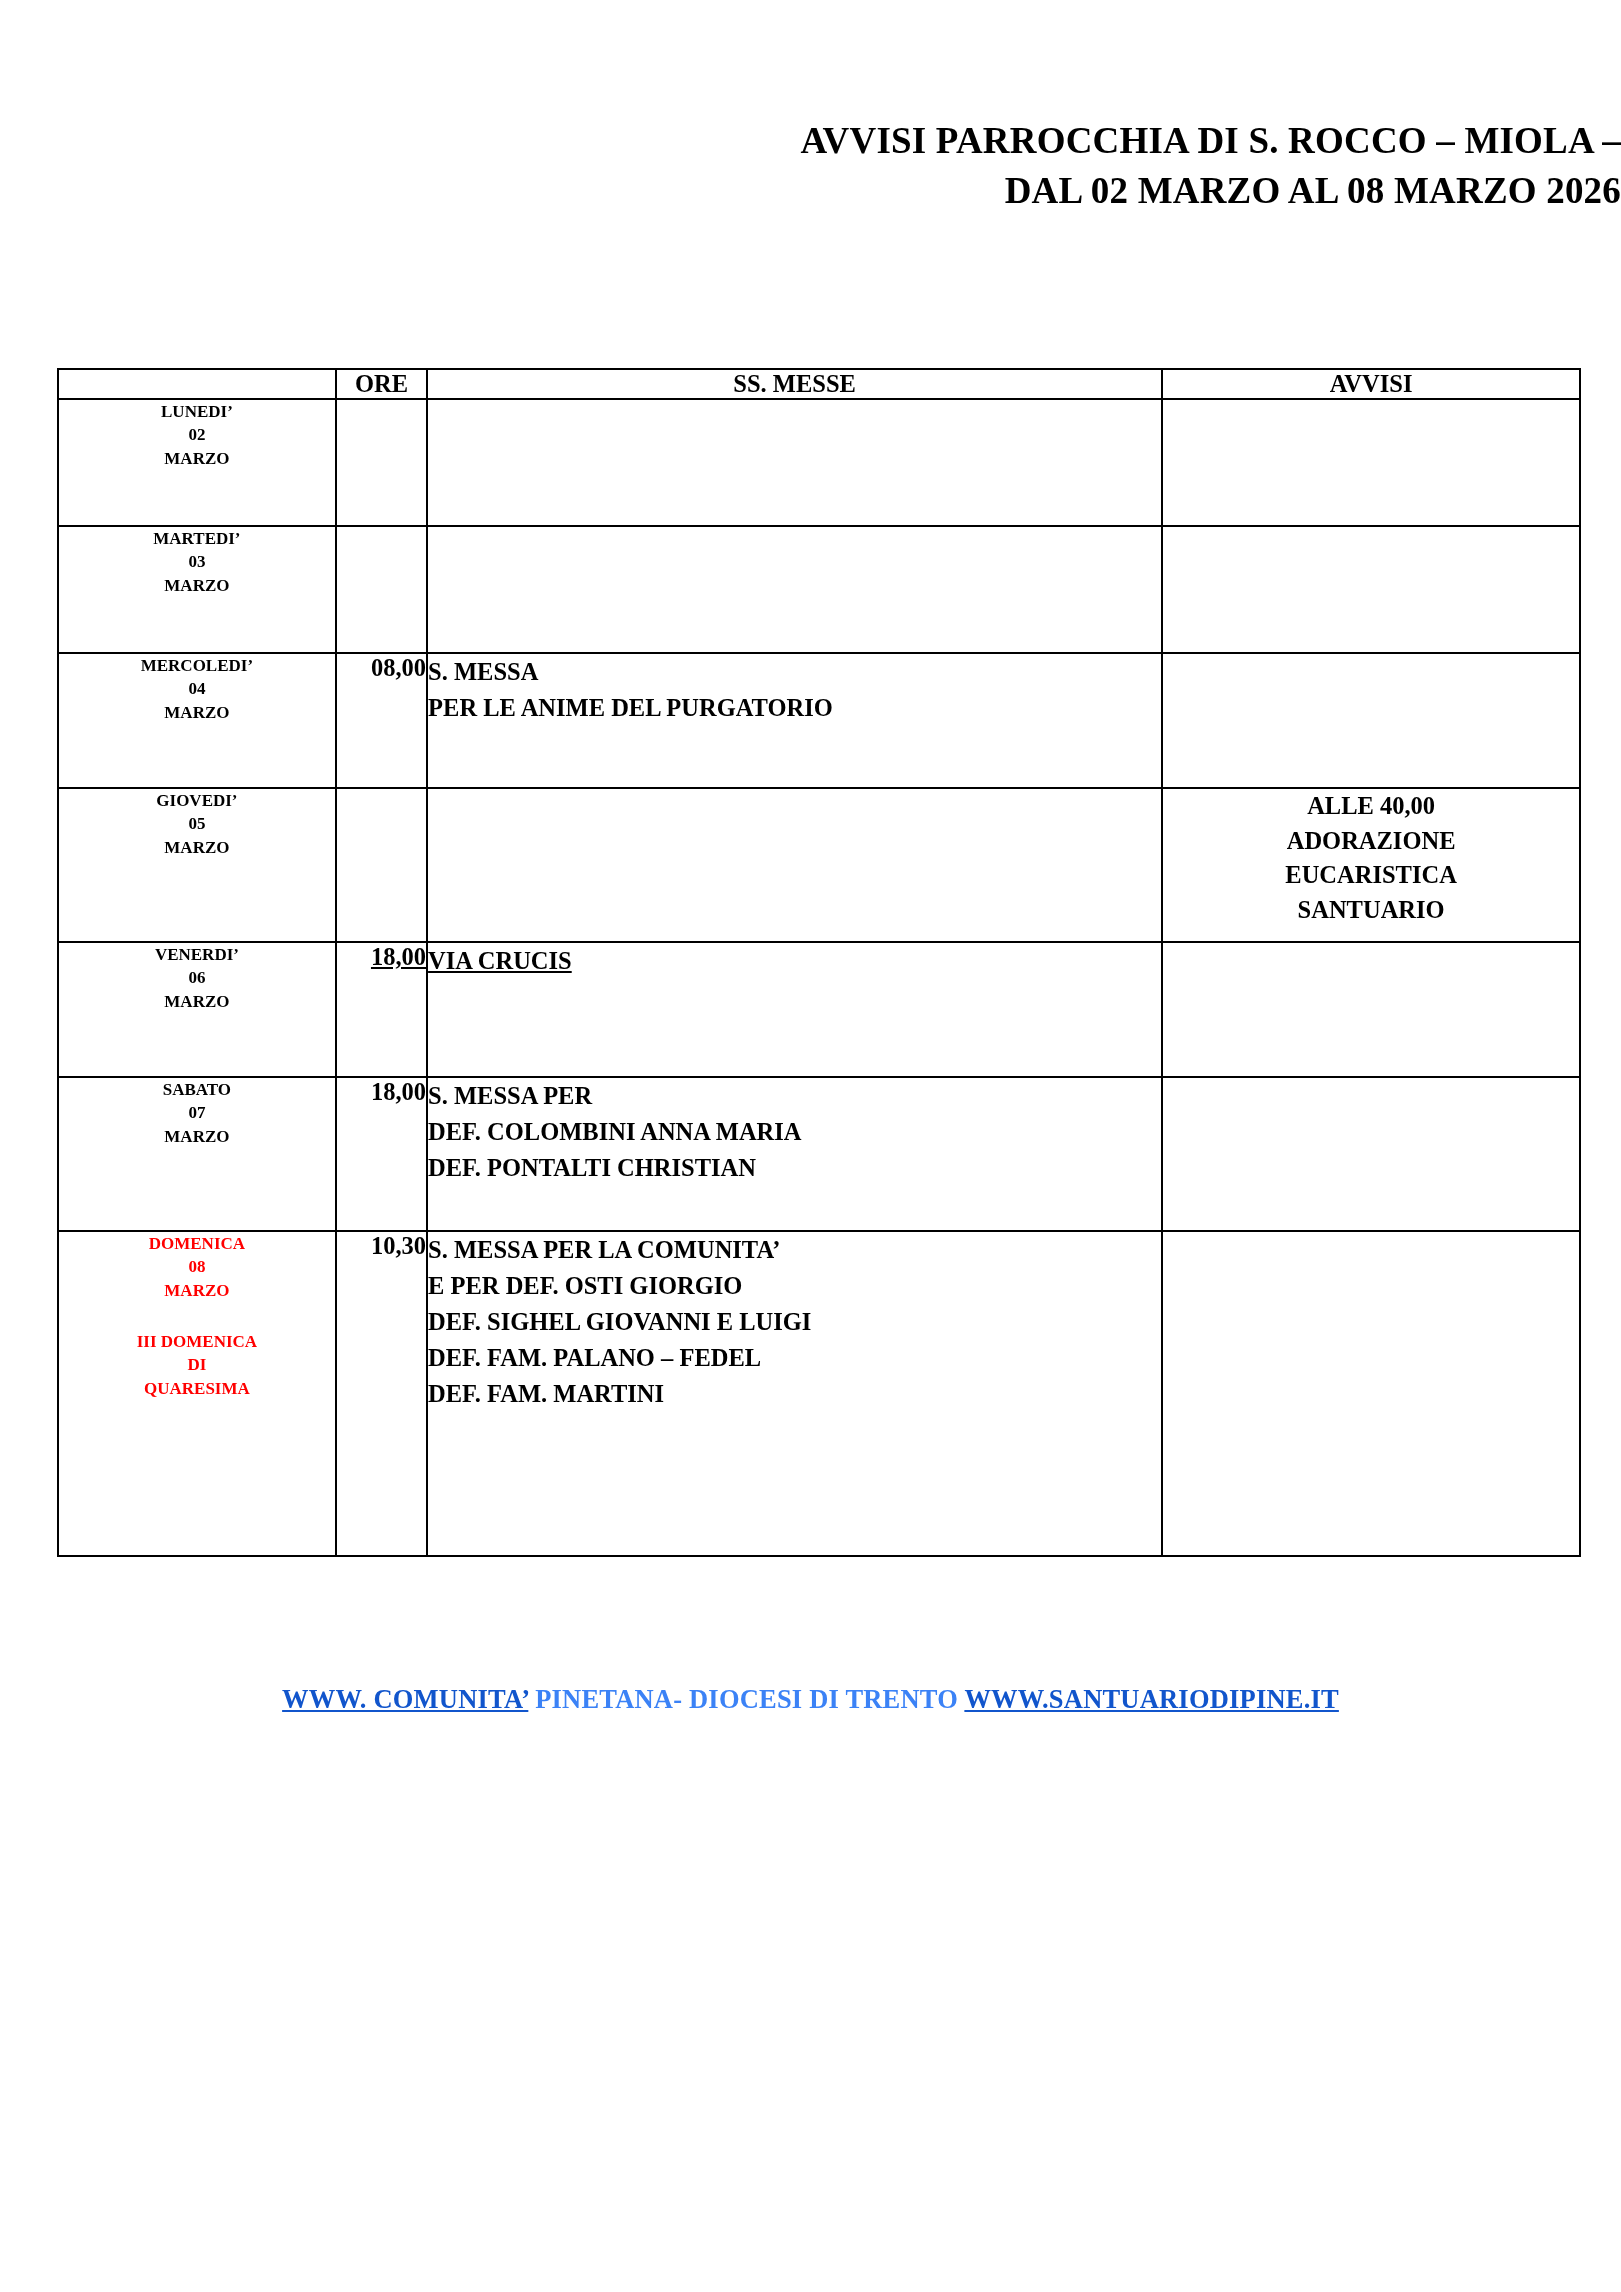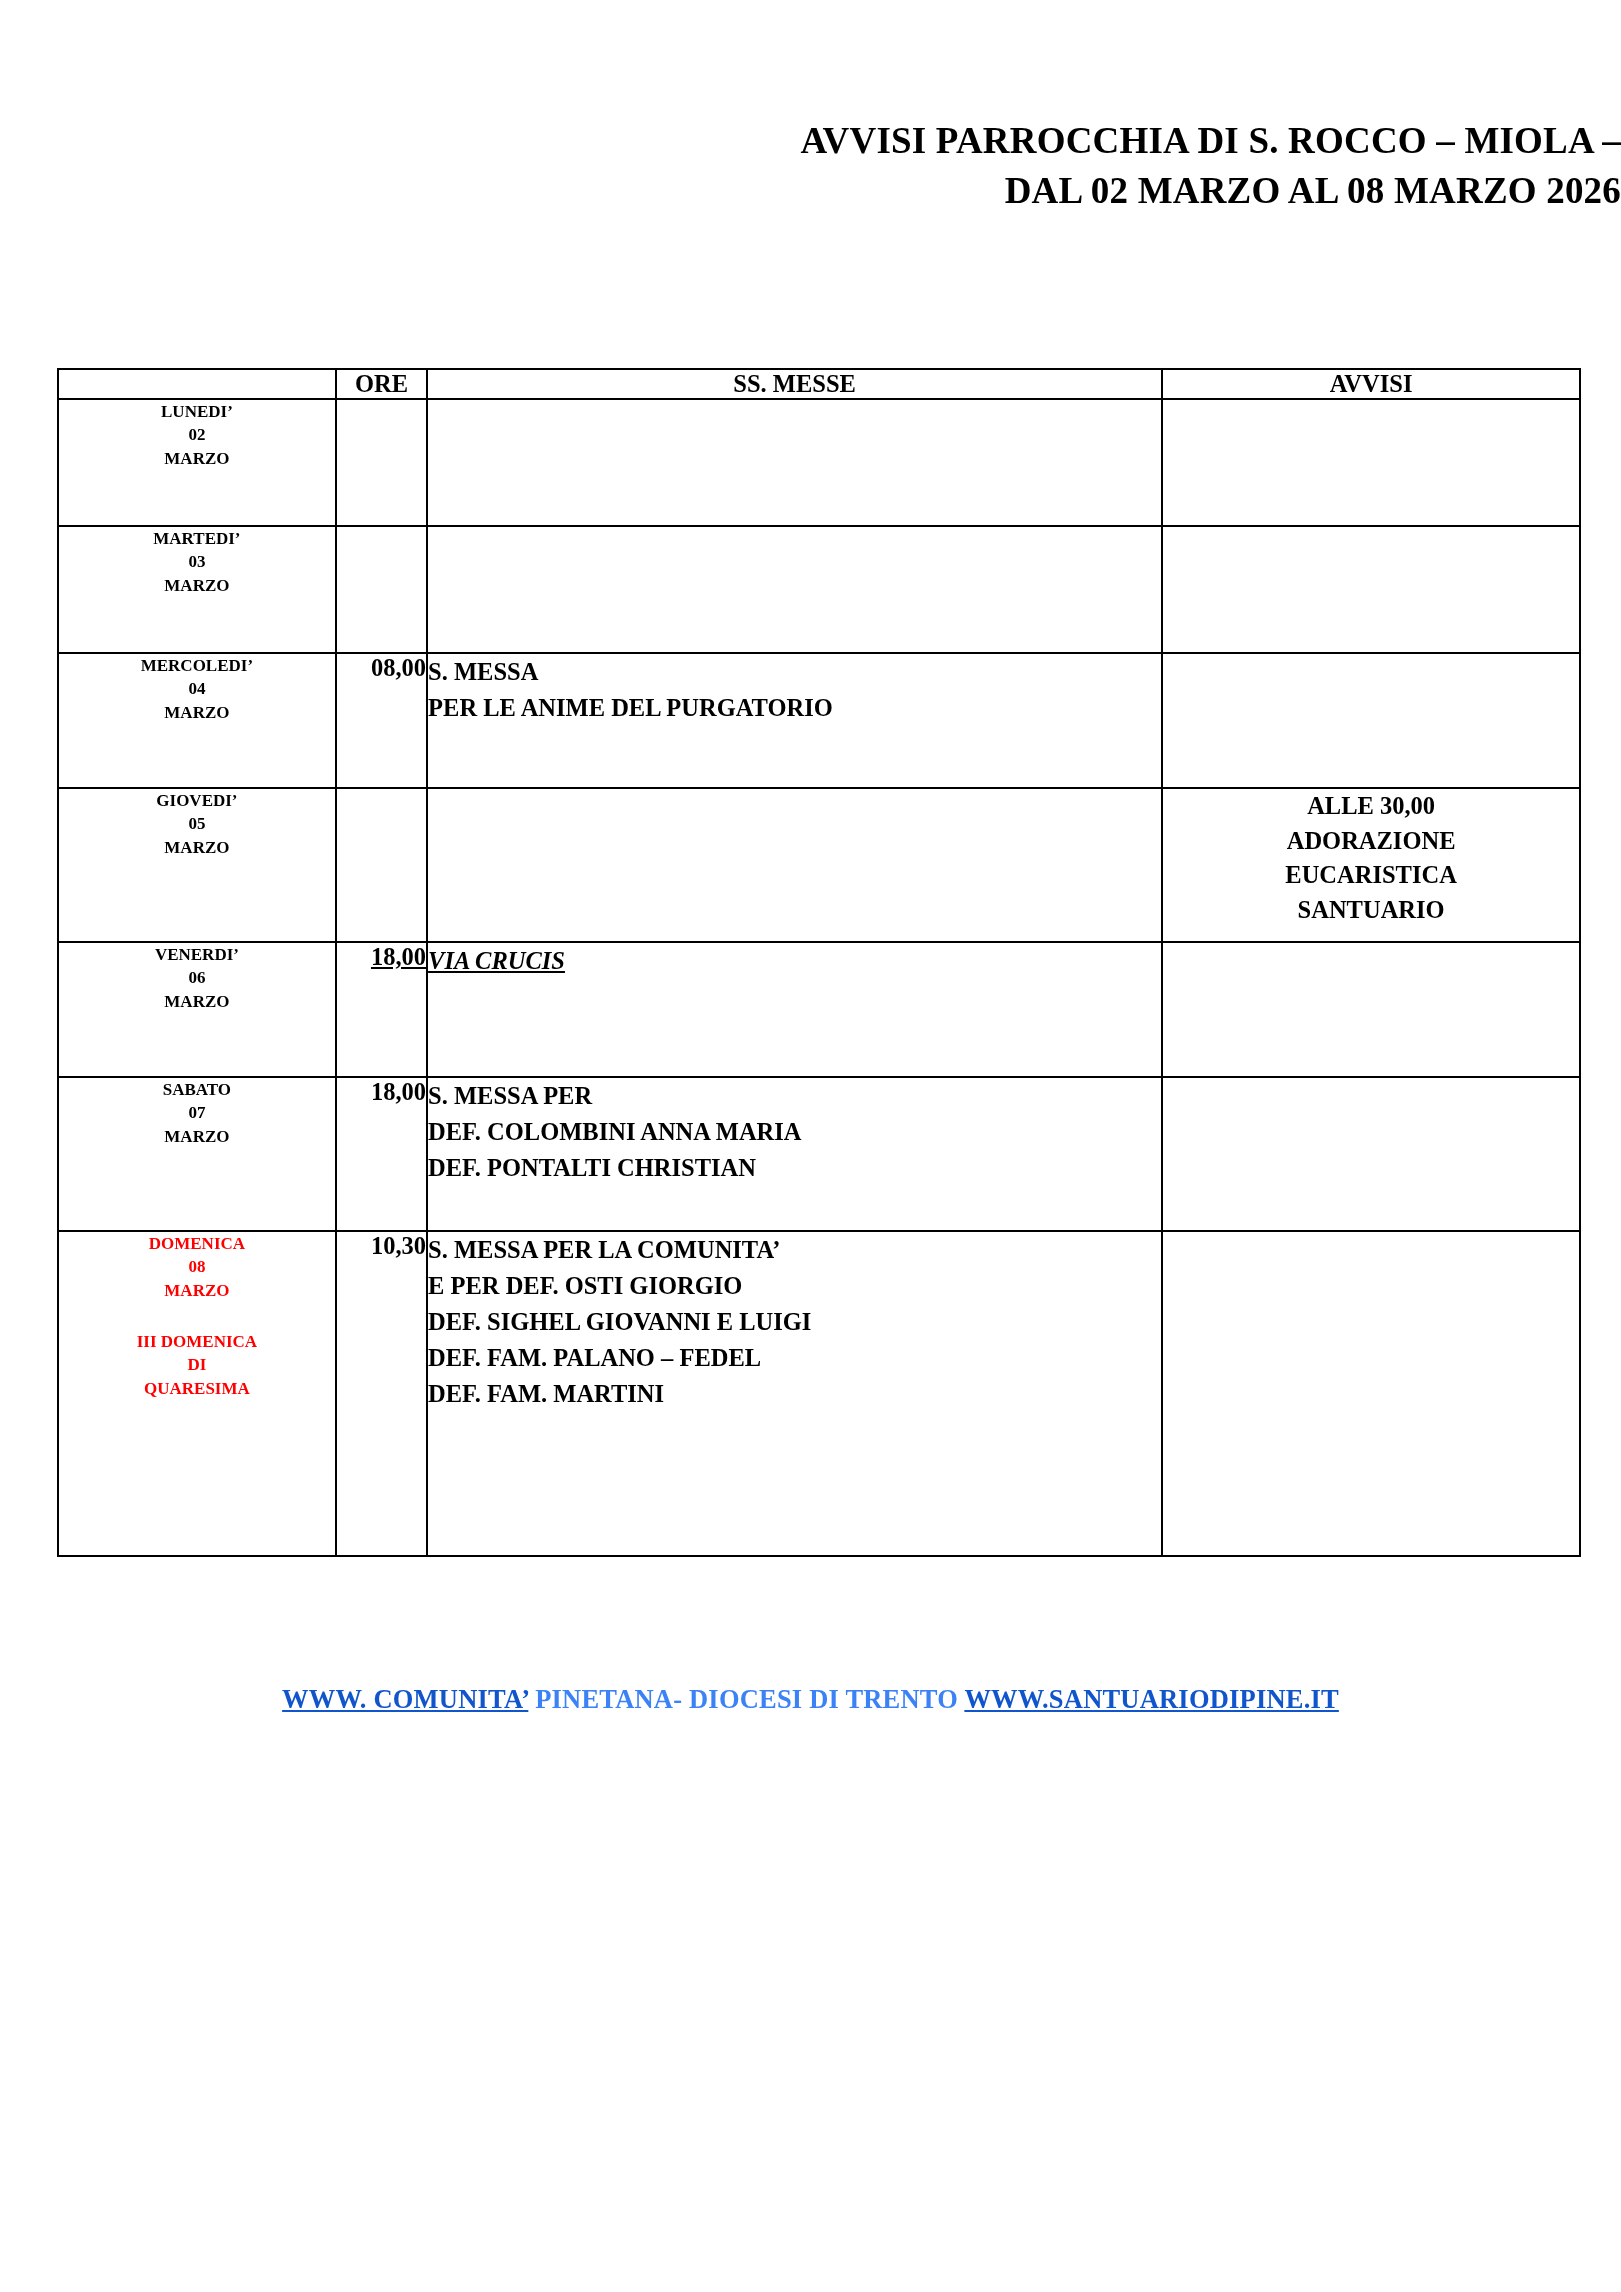--- a/index.html
+++ b/index.html
@@ -87,21 +87,20 @@
   }
   .messecell {
     text-align: left;
     font-weight: bold;
     font-size: 24.5px;
     line-height: 1.47;
     padding: 11.8px 0 11.8px 9.8px;
   }
   .messecell.underline {
     text-decoration: underline;
-    font-style: italic;
   }
   .avvisicell {
     text-align: center;
     font-weight: bold;
     font-size: 24.5px;
     line-height: 1.42;
     padding: 11.8px 7.8px 11.8px 7.8px;
   }
   .rowspacer-1 { height: 125px; }
   .rowspacer-2 { height: 125px; }
@@ -191,21 +190,21 @@
 
         <tr>
           <td class="daycell rowspacer-4">
             <div>GIOVEDI’</div>
             <div>05</div>
             <div>MARZO</div>
           </td>
           <td class="orecell"><span></span></td>
           <td class="messecell pre"></td>
           <td class="avvisicell pre">
-              <div>ALLE 30,00</div>
+              <div>ALLE 40,00</div>
               <div>ADORAZIONE</div>
               <div>EUCARISTICA</div>
               <div>SANTUARIO</div>
             </td>
         </tr>
 
         <tr>
           <td class="daycell rowspacer-5">
             <div>VENERDI’</div>
             <div>06</div>

